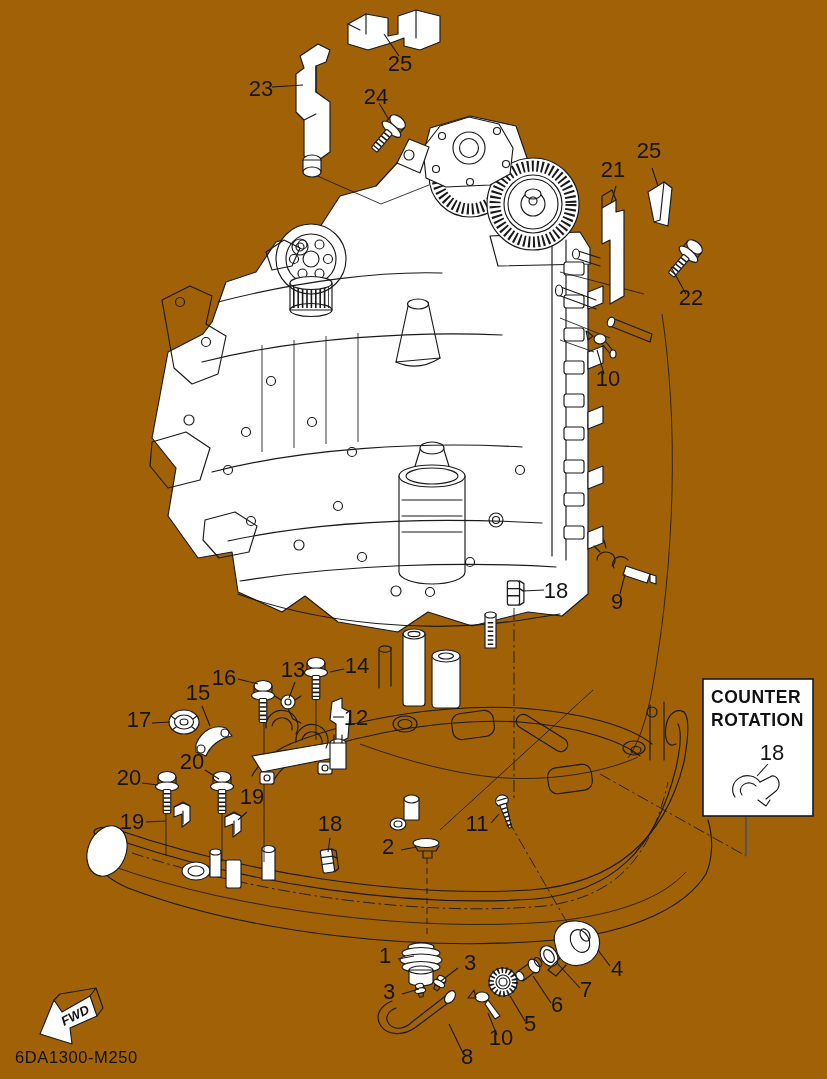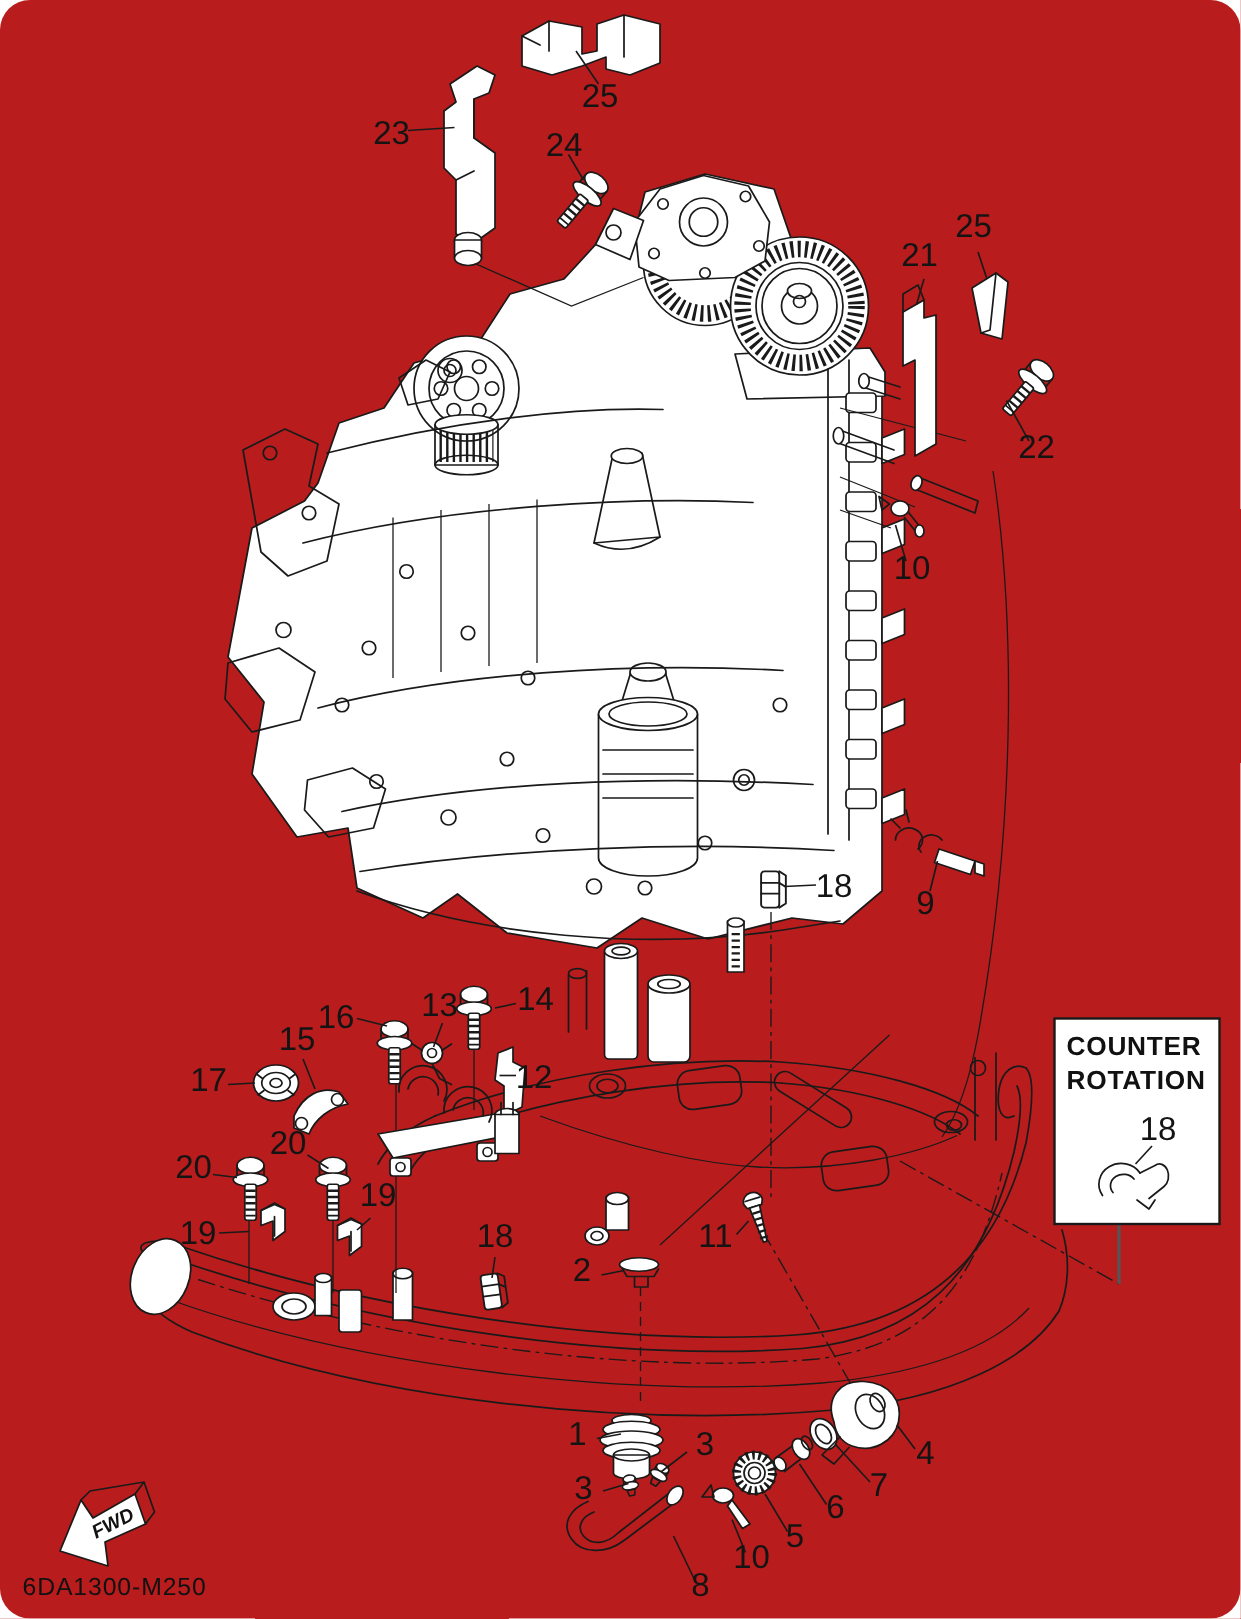--- a/index.html
+++ b/index.html
@@ -1,19 +1,19 @@
 <!DOCTYPE html>
 <html><head>
 <meta charset="utf-8">
 <style>
   :root { --ink:#1a1a1a; }
   html,body { margin:0; padding:0; background:#fff; }
   #stage {
-    position:relative; width:827px; height:1079px; background:#b91c1c;
-    font-family:"Liberation Sans", sans-serif; overflow:hidden;border-radius:20px;
+    position:relative; width:827px; height:1079px; background:#a16207;
+    font-family:"Liberation Sans", sans-serif; overflow:hidden;
   }
   svg { display:block; }
   .ln  { fill:none; stroke:var(--ink); stroke-width:1.15; stroke-linecap:round; stroke-linejoin:round; }
   .fw  { fill:#ffffff; stroke:var(--ink); stroke-width:1.15; stroke-linejoin:round; }
   .thin{ fill:none; stroke:var(--ink); stroke-width:0.85; }
   .teeth { fill:none; stroke:var(--ink); stroke-width:11; stroke-dasharray:2 2.8; }
   .teeth-sm { fill:none; stroke:var(--ink); stroke-width:6; stroke-dasharray:1.8 2.4; }
   .hatch { fill:none; stroke:var(--ink); stroke-width:24; stroke-dasharray:1.6 2.8; }
   .hatch2{ fill:none; stroke:var(--ink); stroke-width:7; stroke-dasharray:1.5 2.6; }
   .thread { fill:none; stroke:var(--ink); stroke-width:7; stroke-dasharray:1.6 2.6; }

